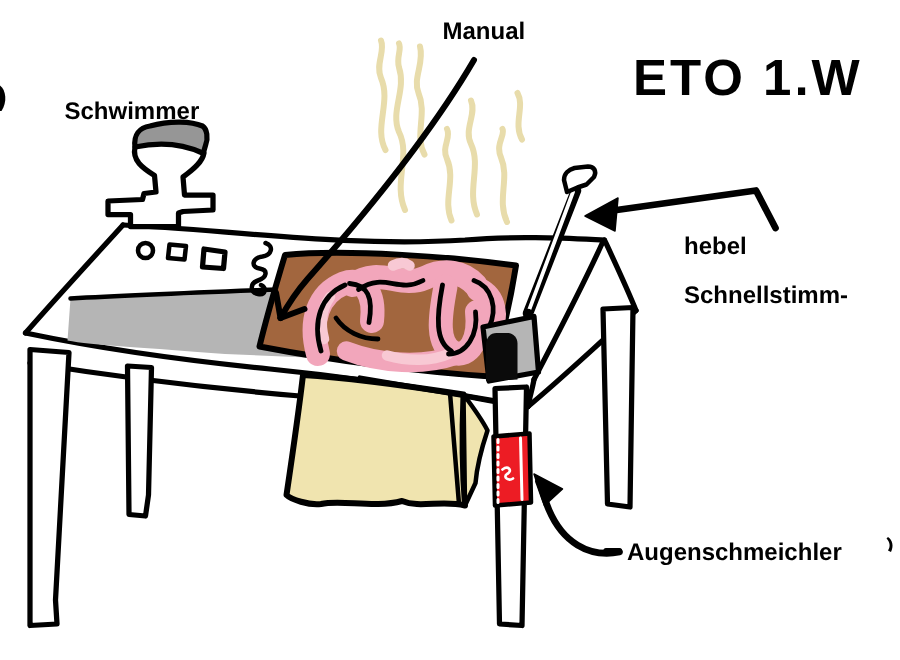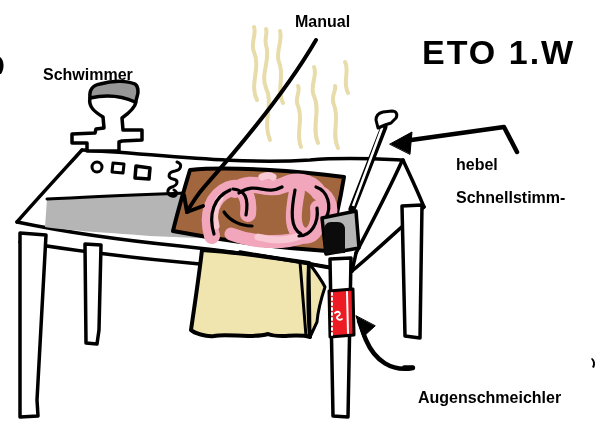--- a/index.html
+++ b/index.html
@@ -22,21 +22,21 @@
   }
   .stage svg{position:absolute;left:0;top:0;}
   .label{
     position:absolute;color:var(--ink);font-weight:bold;
     font-size:16px;line-height:22px;white-space:nowrap;
     letter-spacing:0px;
   }
   .label-schwimmer{left:21px;top:64px;margin-left:22px;}
   .label-manual{left:295px;top:11px;}
   .label-lever{left:456px;top:148px;line-height:33px;}
-  .label-augen{left:418px;top:358px;margin-top:29px;}
+  .label-augen{left:418px;top:358px;}
   .title{
     position:absolute;left:422px;top:33px;color:var(--ink);
     font-weight:bold;font-size:34px;letter-spacing:2px;white-space:nowrap;text-align:center;
   }
 </style>
 </head>
 <body>
 
 <div class="stage">
 

